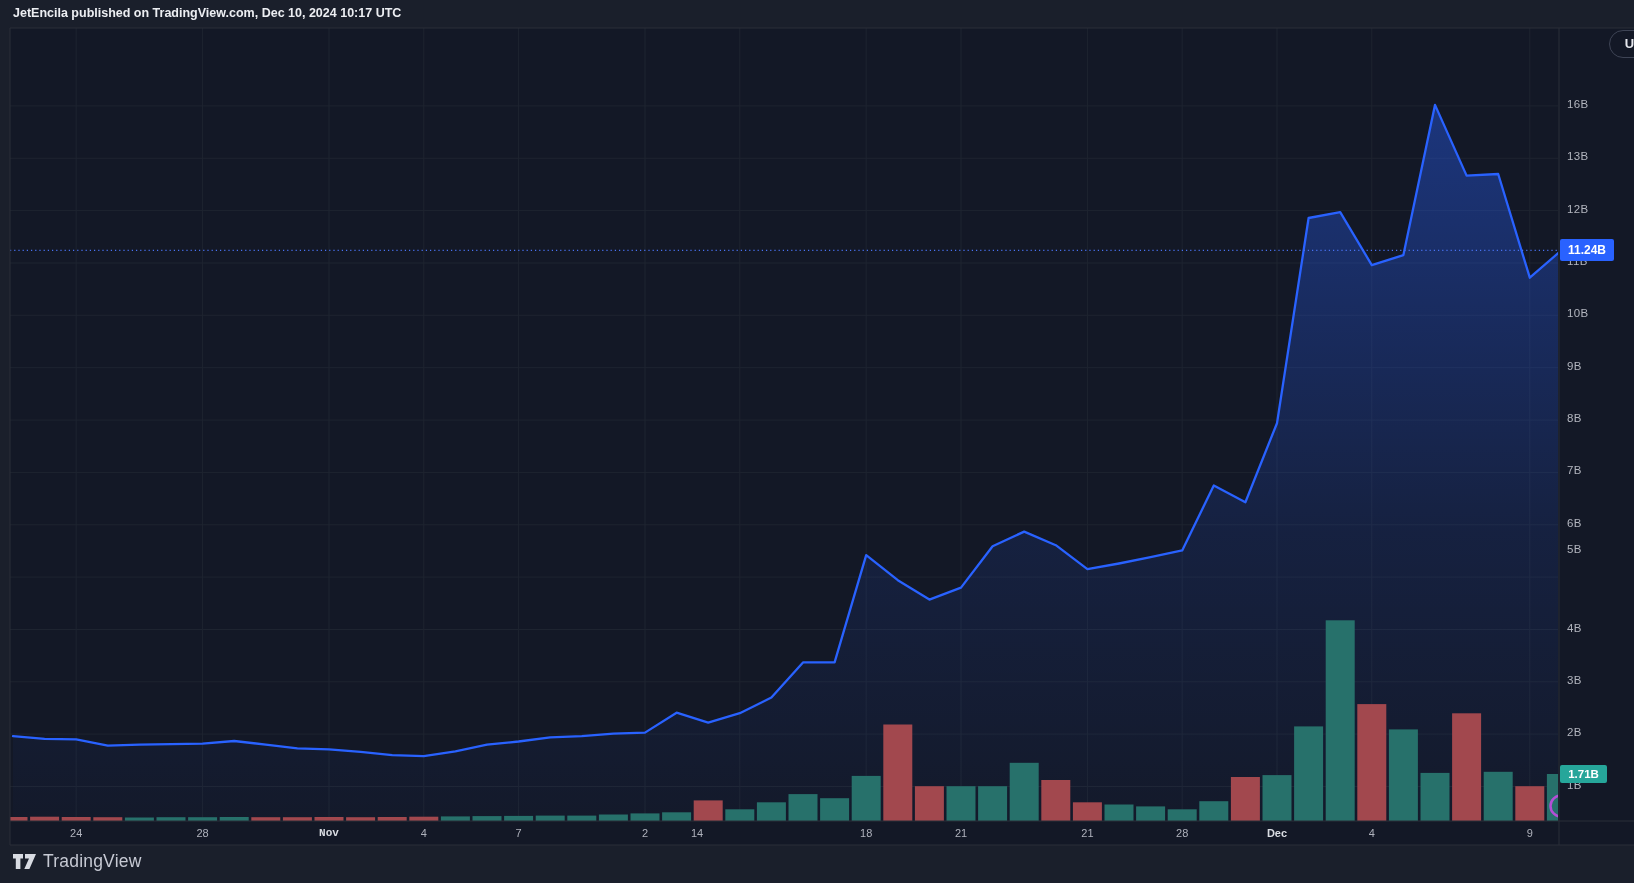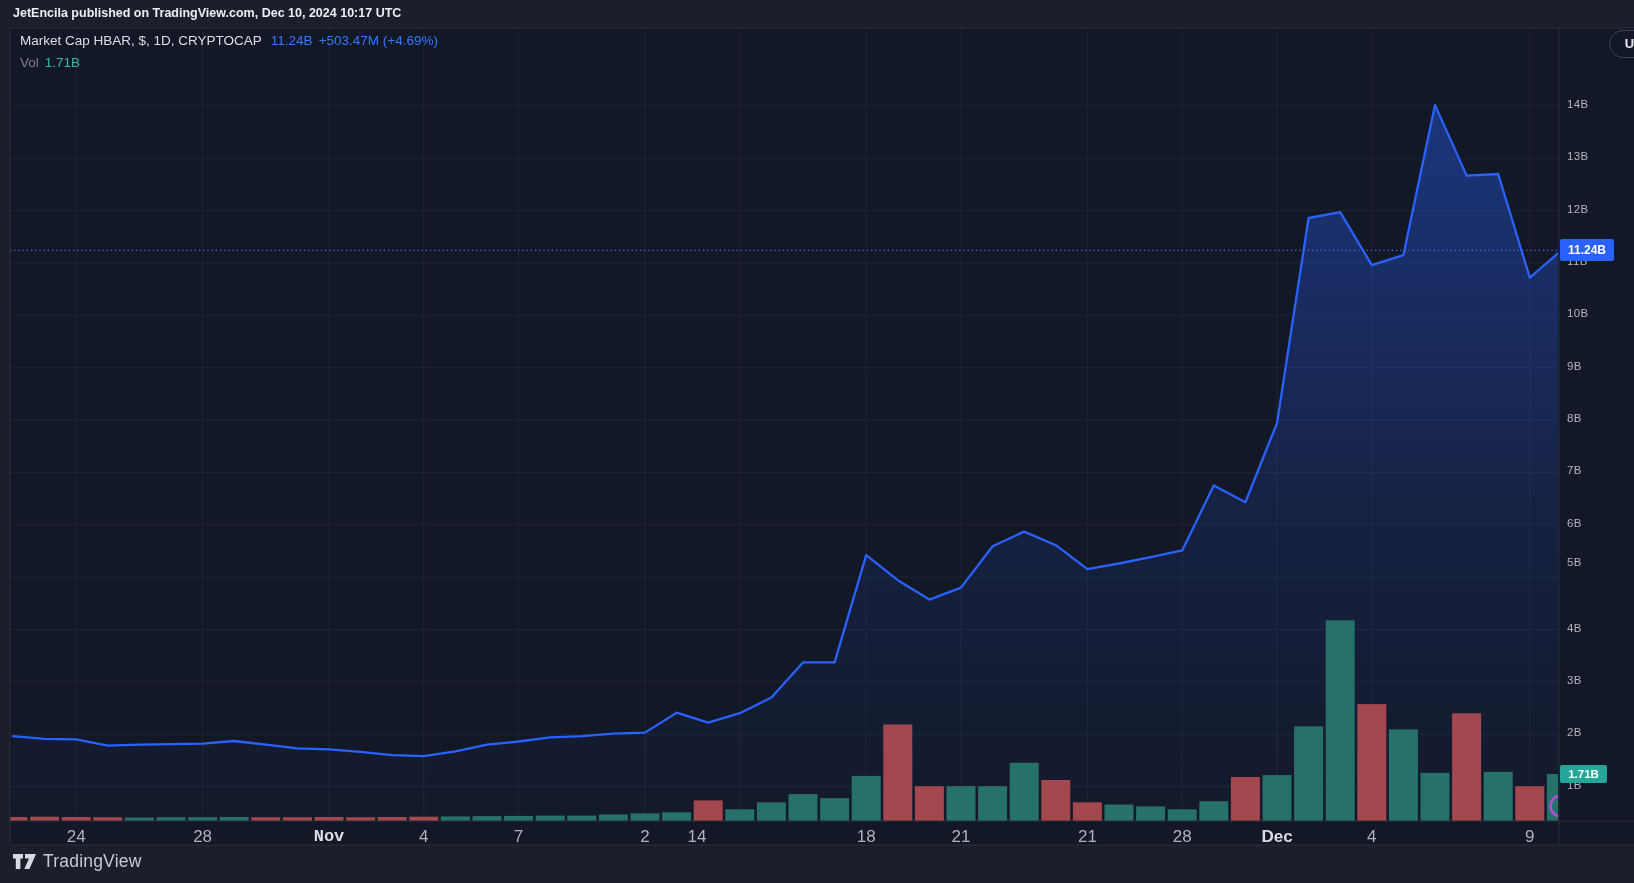--- a/index.html
+++ b/index.html
@@ -13,21 +13,21 @@
   .legend-row1 .blue{color:#3179FF;}
   .legend-row1 .val{margin-left:9px;}
   .legend-row1 .chg{margin-left:6px;}
   .legend-row2{margin-top:8px;font-size:13.5px;}
   .legend-row2 .vol-label{color:#7D818F;}
   .legend-row2 .vol-val{color:#35B8A5;margin-left:6px;}
   .usd-button{position:absolute;left:1609px;top:30px;width:57px;height:26px;z-index:4;
       border:1px solid #3E4455;border-radius:14px;color:#E6E8EE;font-size:13px;font-weight:700;
       text-align:center;line-height:26px;cursor:pointer;}
   .ylab{position:absolute;left:1567px;font-size:11.5px;color:#B2B5BE;letter-spacing:.4px;z-index:2;height:14px;}
-  .xlab{position:absolute;top:827px;width:56px;text-align:center;font-size:17px;color:#AFB2BC;z-index:2;}
+  .xlab{position:absolute;top:827px;width:56px;text-align:center;font-size:11px;color:#AFB2BC;z-index:2;}
   .xlab.major{color:#DADDE3;font-weight:700;}
   .price-badge{position:absolute;left:1560px;width:54px;height:22px;background:#2962FF;border-radius:2px;
       color:#fff;font-size:12px;font-weight:700;text-align:center;line-height:22px;z-index:5;}
   .volume-badge{position:absolute;left:1560px;width:47px;height:18px;background:#26A69A;border-radius:2px;
       color:#fff;font-size:11.5px;font-weight:700;text-align:center;line-height:18px;z-index:5;}
   .footer{position:absolute;left:13px;top:851px;z-index:2;display:flex;align-items:center;}
   .footer svg{display:block;}
   .footer span{margin-left:7px;font-size:17.5px;font-weight:500;color:#C6C9D3;letter-spacing:.2px;}
   .axis-layer{position:absolute;left:0;top:0;width:100%;height:100%;z-index:2;pointer-events:none;}
 </style>
@@ -136,46 +136,38 @@
         <circle cx="1561" cy="806" r="10.5" fill="none" stroke="#B44FD6" stroke-width="2.5"></circle>
       </g>
       <line x1="10" y1="250.4" x2="1558" y2="250.4" stroke="#4A73F3" stroke-width="1.2" stroke-dasharray="1.2 3"></line>
       <line x1="10" y1="28" x2="1634" y2="28" stroke="#2A2E39" stroke-width="1"></line>
       <line x1="10" y1="28" x2="10" y2="845" stroke="#2A2E39" stroke-width="1"></line>
       <line x1="10" y1="821" x2="1634" y2="821" stroke="#2A2E39" stroke-width="1"></line>
       <line x1="10" y1="845" x2="1634" y2="845" stroke="#2A2E39" stroke-width="1"></line>
       <line x1="1559" y1="28" x2="1559" y2="845" stroke="#2A2E39" stroke-width="1"></line>
     </svg>
 
-  <div class="legend">
-    <div class="legend-row1">
-      <span>Market Cap HBAR, $, 1D, CRYPTOCAP</span><span class="blue val">11.24B</span><span class="blue chg">+503.47M (+4.69%)</span>
-    </div>
-    <div class="legend-row2">
-      <span class="vol-label">Vol</span><span class="vol-val">1.71B</span>
-    </div>
-  </div>
 
   <div class="usd-button">USD</div>
 
   <div class="axis-layer" id="y-axis">
       <span class="ylab" style="top: 778.5px;">1B</span>
       <span class="ylab" style="top: 726.1px;">2B</span>
       <span class="ylab" style="top: 673.8px;">3B</span>
       <span class="ylab" style="top: 621.5px;">4B</span>
-      <span class="ylab" style="top: 556px;">5B</span>
+      <span class="ylab" style="top: 543px;">5B</span>
       <span class="ylab" style="top: 516.8px;">6B</span>
       <span class="ylab" style="top: 464.4px;">7B</span>
       <span class="ylab" style="top: 412.1px;">8B</span>
       <span class="ylab" style="top: 359.7px;">9B</span>
       <span class="ylab" style="top: 307.3px;">10B</span>
       <span class="ylab" style="top: 255px;">11B</span>
       <span class="ylab" style="top: 202.6px; text-align: right;">12B</span>
       <span class="ylab" style="top: 150.3px;">13B</span>
-      <span class="ylab" style="top: 97.9px;">14B</span>
+      <span class="ylab" style="top: 97.9px;">16B</span>
     </div>
   <div class="axis-layer" id="x-axis">
       <span class="xlab" style="left: 48.2px;">24</span>
       <span class="xlab" style="left: 174.6px;">28</span>
       <span class="xlab major" style="left: 301px; font-family: Liberation Mono, monospace;">Nov</span>
       <span class="xlab" style="left: 395.8px;">4</span>
       <span class="xlab" style="left: 490.6px;">7</span>
       <span class="xlab" style="left: 617px;">2</span>
       <span class="xlab" style="left: 669px;">14</span>
       <span class="xlab" style="left: 838.2px;">18</span>

